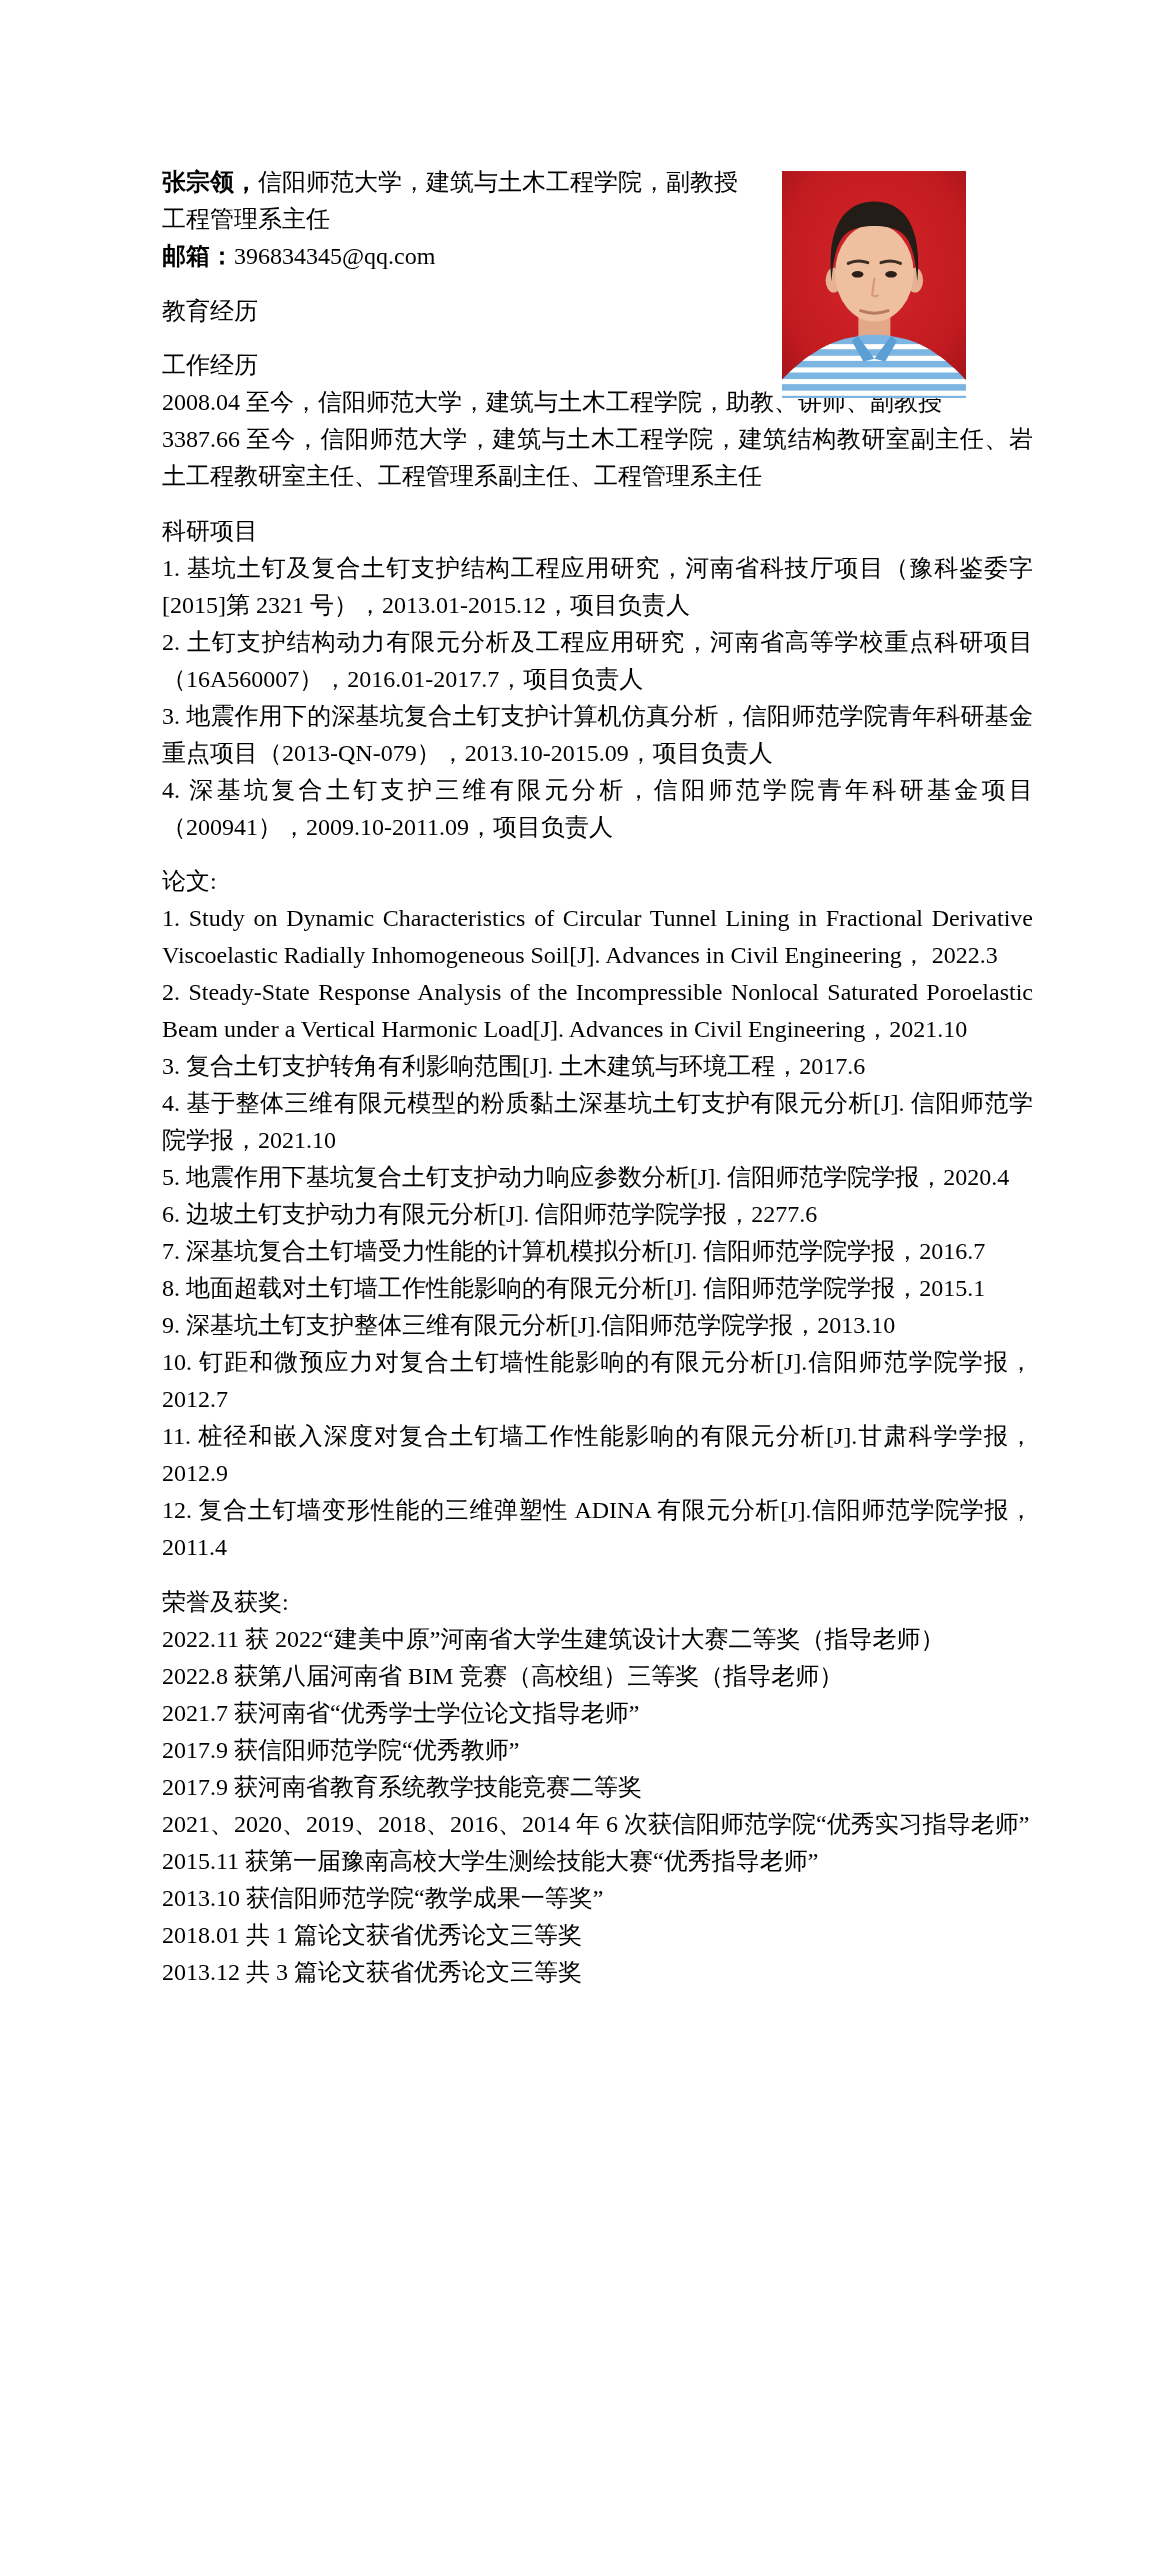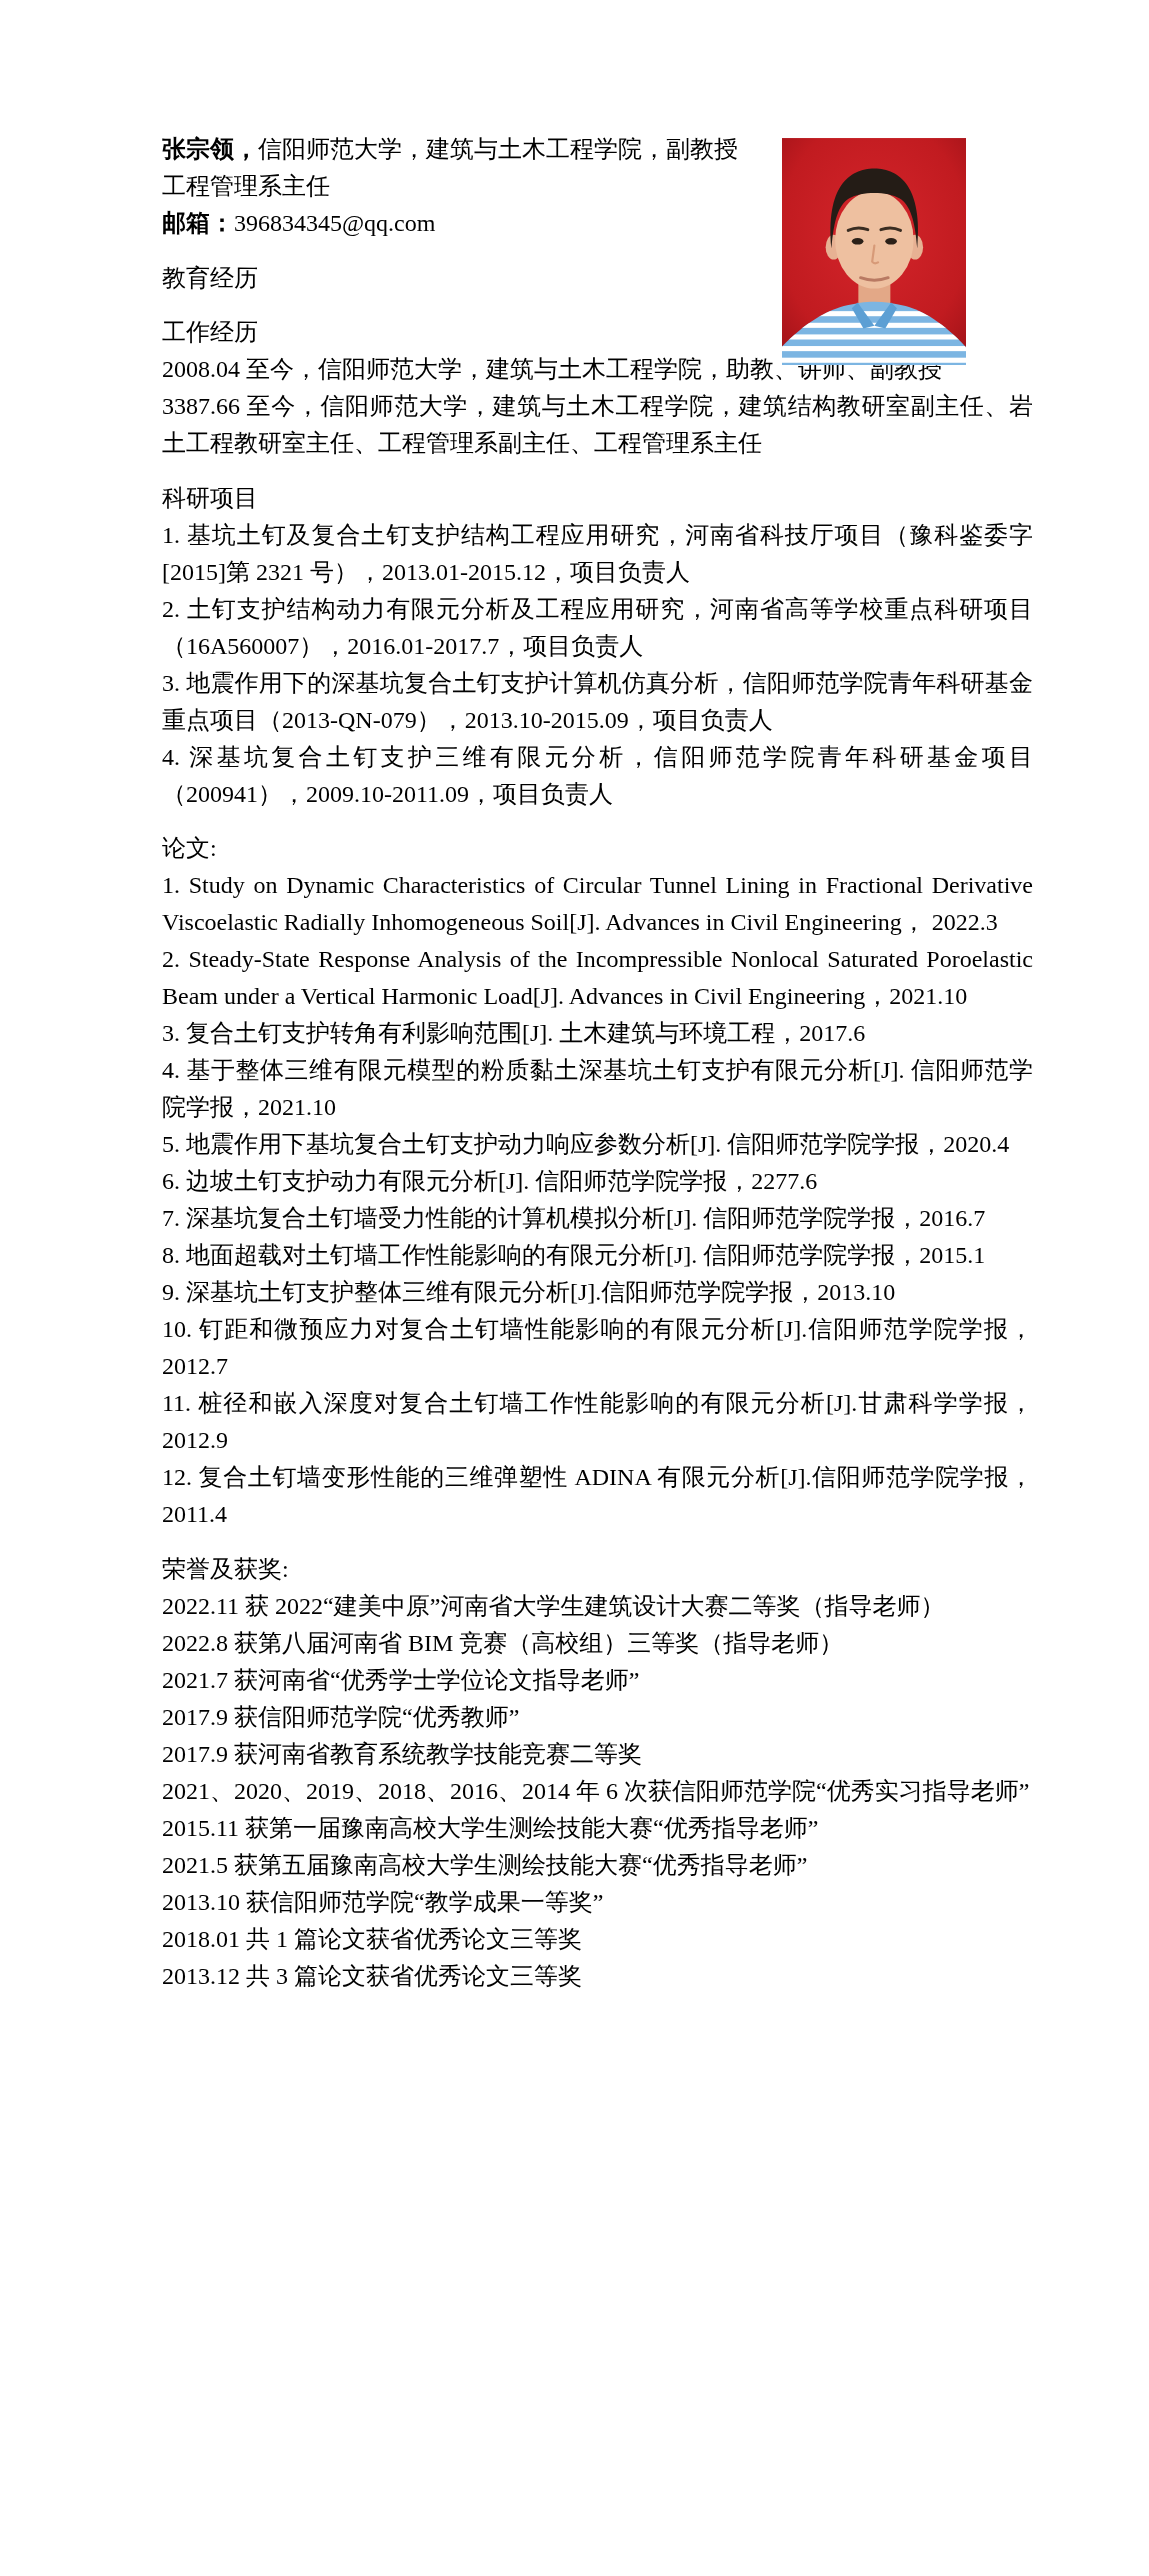--- a/index.html
+++ b/index.html
@@ -5,20 +5,21 @@
   html, body { margin: 0; padding: 0; background: #ffffff; }
   body {
     width: 1149px; height: 2576px; position: relative;
     font-family: "Liberation Serif", "DejaVu Serif", serif;
     color: #000000;
   }
   .page {
     position: absolute; inset: 0;
     padding: 131px 116px 0 162px;
     box-sizing: border-box;
+    margin-top: 33px;
   }
   p, h2 {
     margin: 0; font-size: 24px; line-height: 37px;
     font-weight: normal; text-align: justify;
   }
   .heading { font-weight: normal; margin-top: 17.5px; }
   b, strong { font-weight: bold; }
   .photo {
     position: absolute; left: 782px; top: 138px;
     width: 184px; height: 227px;
@@ -118,21 +119,20 @@
   <section>
     <h2 class="heading">荣誉及获奖:</h2>
     <div>
         <p class="item">2022.11 获 2022“建美中原”河南省大学生建筑设计大赛二等奖（指导老师）</p>
         <p class="item">2022.8 获第八届河南省 BIM 竞赛（高校组）三等奖（指导老师）</p>
         <p class="item">2021.7 获河南省“优秀学士学位论文指导老师”</p>
         <p class="item">2017.9 获信阳师范学院“优秀教师”</p>
         <p class="item">2017.9 获河南省教育系统教学技能竞赛二等奖</p>
         <p class="item">2021、2020、2019、2018、2016、2014 年 6 次获信阳师范学院“优秀实习指导老师”</p>
         <p class="item">2015.11 获第一届豫南高校大学生测绘技能大赛“优秀指导老师”</p>
-        <p class="item">2021.5 获第五届豫南高校大学生测绘技能大赛“优秀指导老师”</p>
         <p class="item">2013.10 获信阳师范学院“教学成果一等奖”</p>
         <p class="item">2018.01 共 1 篇论文获省优秀论文三等奖</p>
         <p class="item">2013.12 共 3 篇论文获省优秀论文三等奖</p>
       </div>
   </section>
 
 </div>
 
 
 </body></html>

